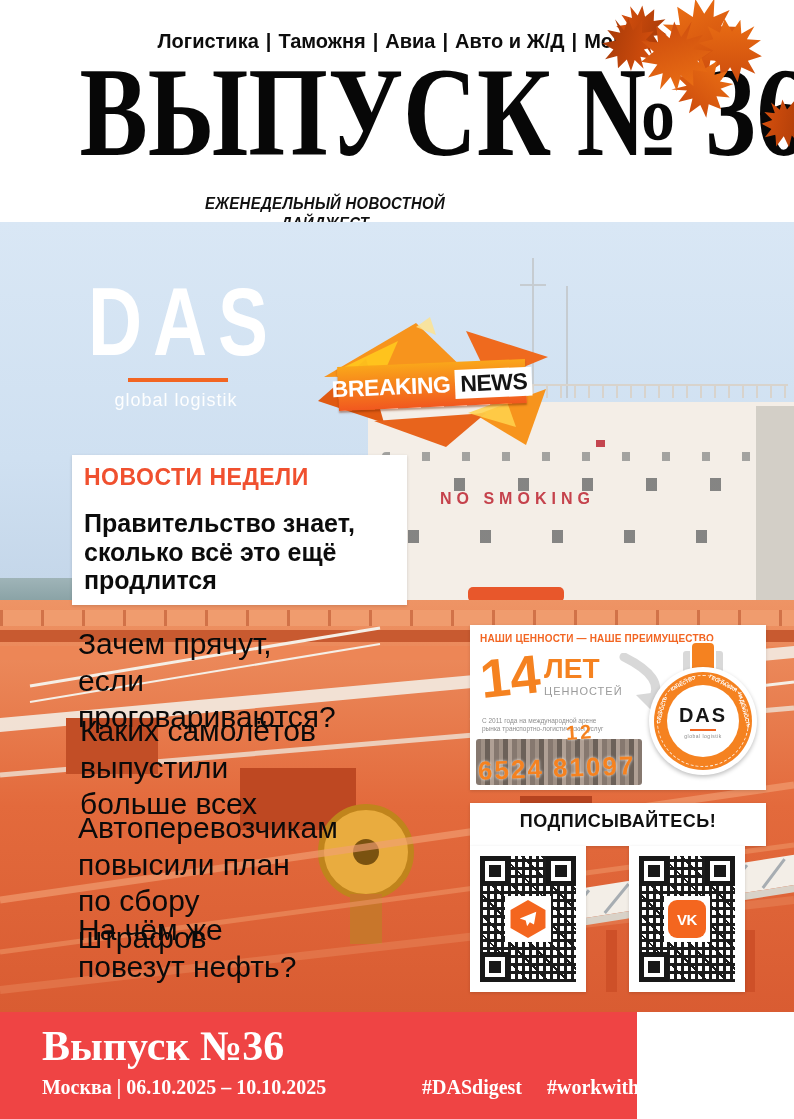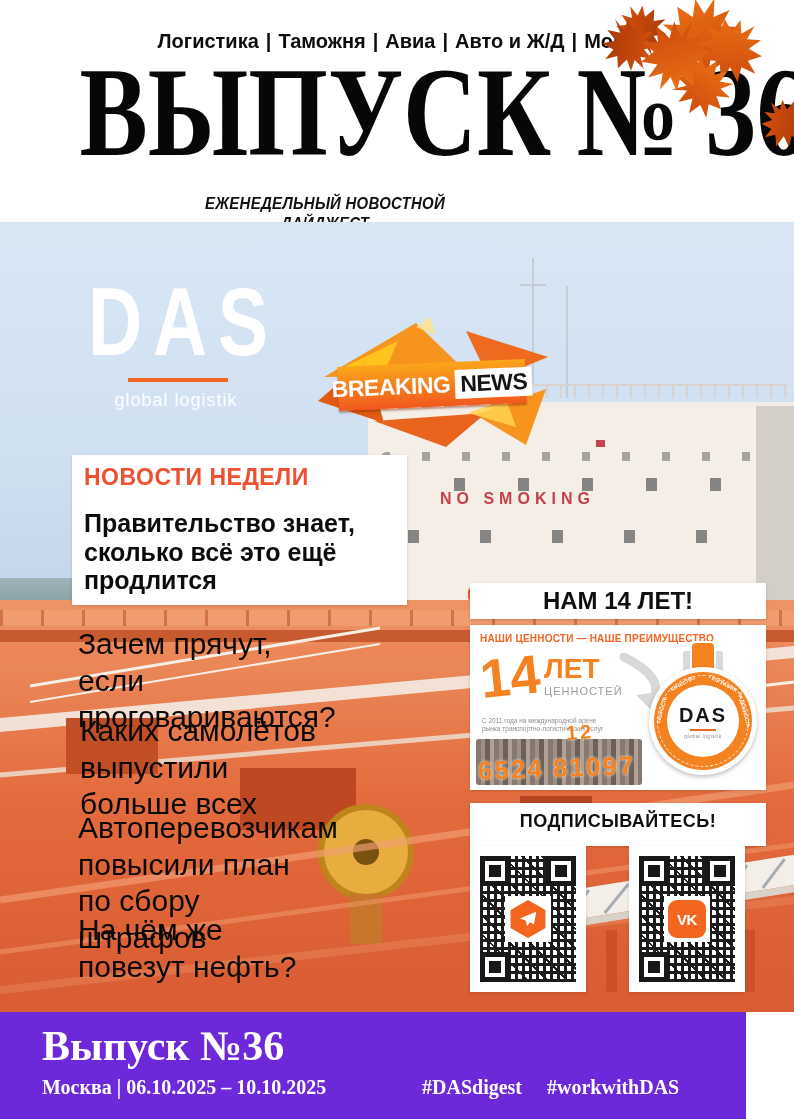--- a/index.html
+++ b/index.html
@@ -131,21 +131,21 @@
   .finder .fc{width:12px;height:12px;background:#181818;margin:4px;}
   .f-tl{top:10px;left:10px;} .f-tr{top:10px;right:10px;} .f-bl{bottom:10px;left:10px;}
   .qr-logo{position:absolute;left:50%;top:50%;transform:translate(-50%,-50%);width:46px;height:46px;
            background:#fff;display:flex;align-items:center;justify-content:center;}
   .tg{width:38px;height:38px;background:#F4661F;display:flex;align-items:center;justify-content:center;
       clip-path:polygon(50% 0,96% 26%,96% 74%,50% 100%,4% 74%,4% 26%);}
   .vk{width:38px;height:38px;background:#F4661F;border-radius:9px;display:flex;align-items:center;
       justify-content:center;color:#fff;font-weight:bold;font-size:15px;letter-spacing:-.5px;}
 
   
-  .footer{position:absolute;top:1012px;left:0;width:746px;height:107px;background:#6d28d9;color:#fff;
+  .footer{position:absolute;top:1012px;left:0;width:637px;height:107px;background:#ef4444;color:#fff;
           font-family:"Liberation Serif",serif;}
   .f-issue{position:absolute;left:42px;top:10px;font-size:42px;font-weight:bold;}
   .f-sub{position:absolute;left:42px;top:64px;font-size:20px;font-weight:bold;}
   .f-tag{position:absolute;top:64px;font-size:20px;font-weight:bold;}
   .t1{left:422px;} .t2{left:547px;}
 </style>
 </head>
 <body>
 
 <div class="page">
@@ -266,21 +266,20 @@
     <div class="newsbox">
       <div class="nw-label">НОВОСТИ НЕДЕЛИ</div>
       <div class="nw-lead">Правительство знает, сколько всё это ещё продлится</div>
     </div>
 
     <div class="hl hl1">Зачем прячут, если проговариваются?</div>
     <div class="hl hl3">Автоперевозчикам повысили план по сбору штрафов</div>
     <div class="hl hl2">Каких самолётов выпустили больше всех</div>
     <div class="hl hl4">На чём же повезут нефть?</div>
 
-    <div class="whitebox age-title">НАМ 14 ЛЕТ!</div>
     <div class="promo">
       <div class="p-header">НАШИ ЦЕННОСТИ — НАШЕ ПРЕИМУЩЕСТВО</div>
       <div class="p-years">
         <span class="p-num">14</span>
         <span class="p-col">
           <span class="p-let">ЛЕТ</span>
           <span class="p-cen">ЦЕННОСТЕЙ</span>
         </span>
       </div>
       <div class="p-note">С 2011 года на международной арене рынка транспортно-логистических услуг</div>

